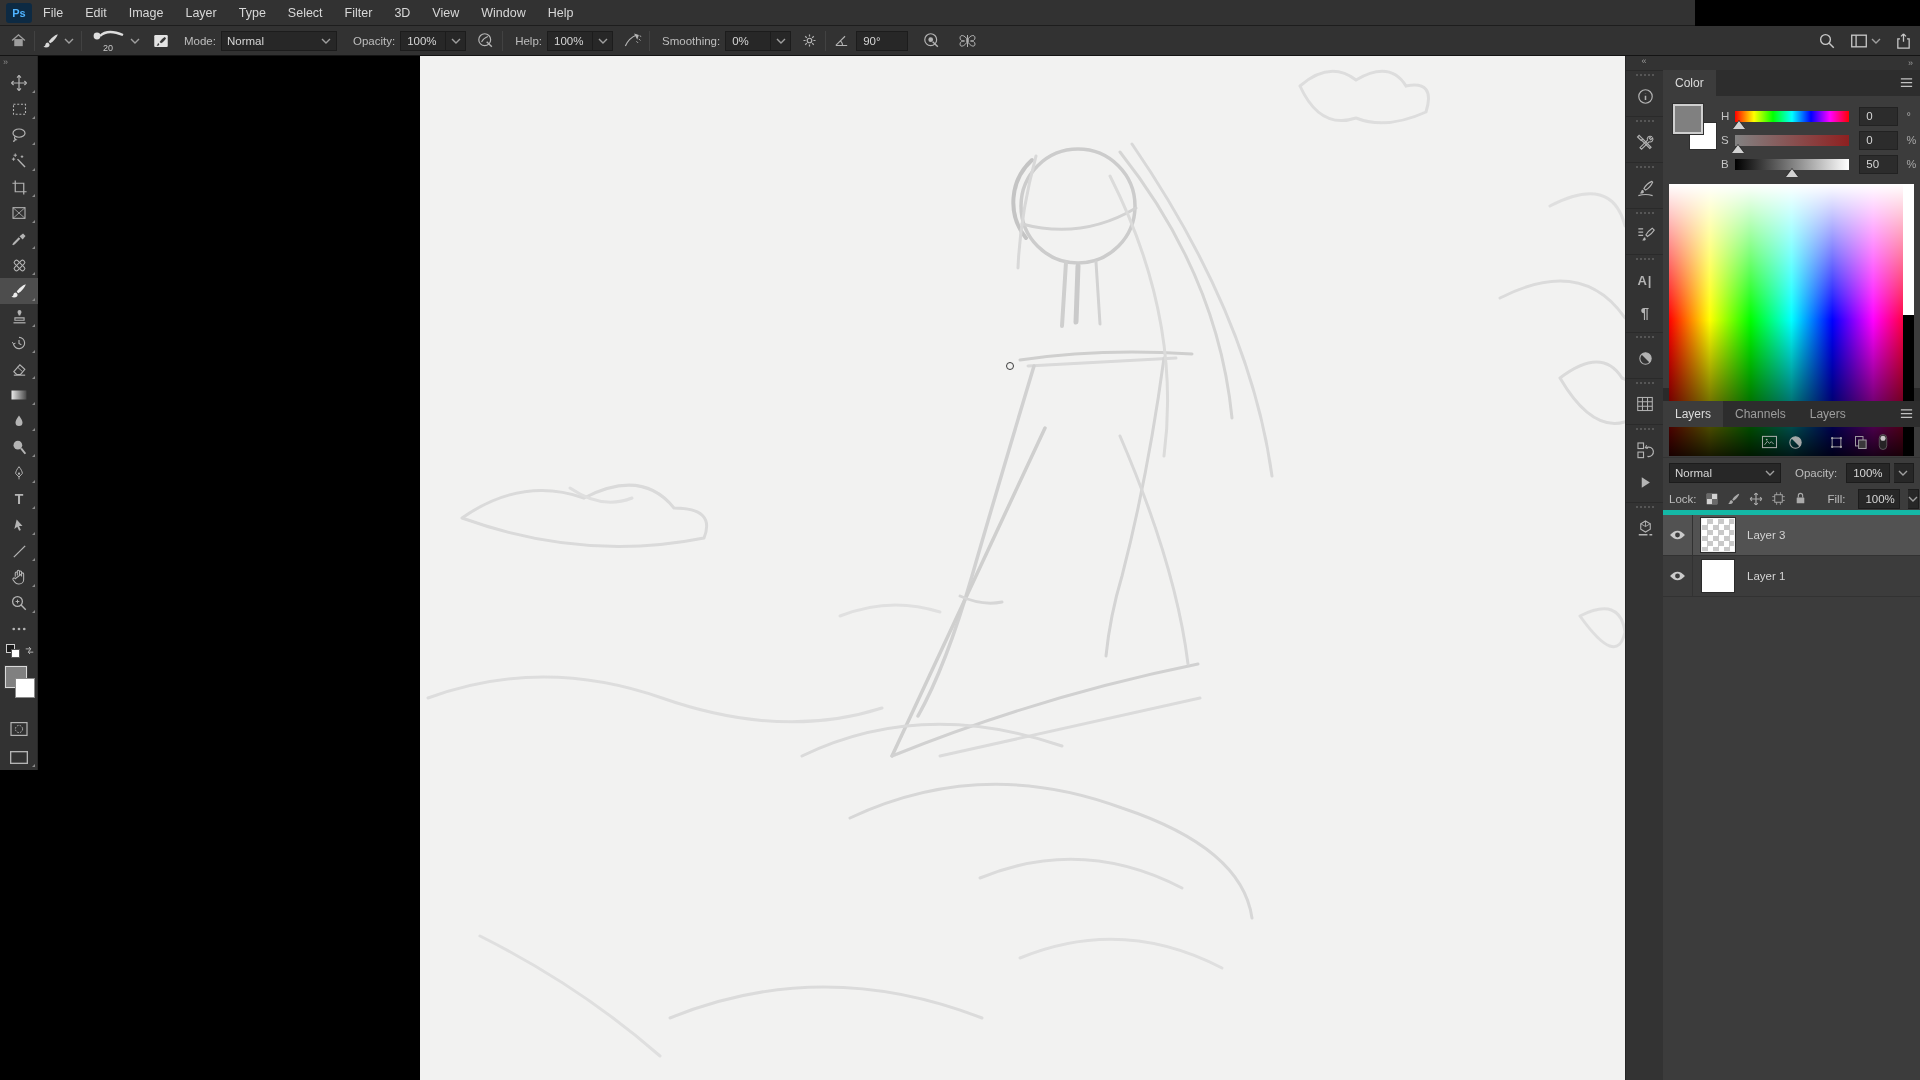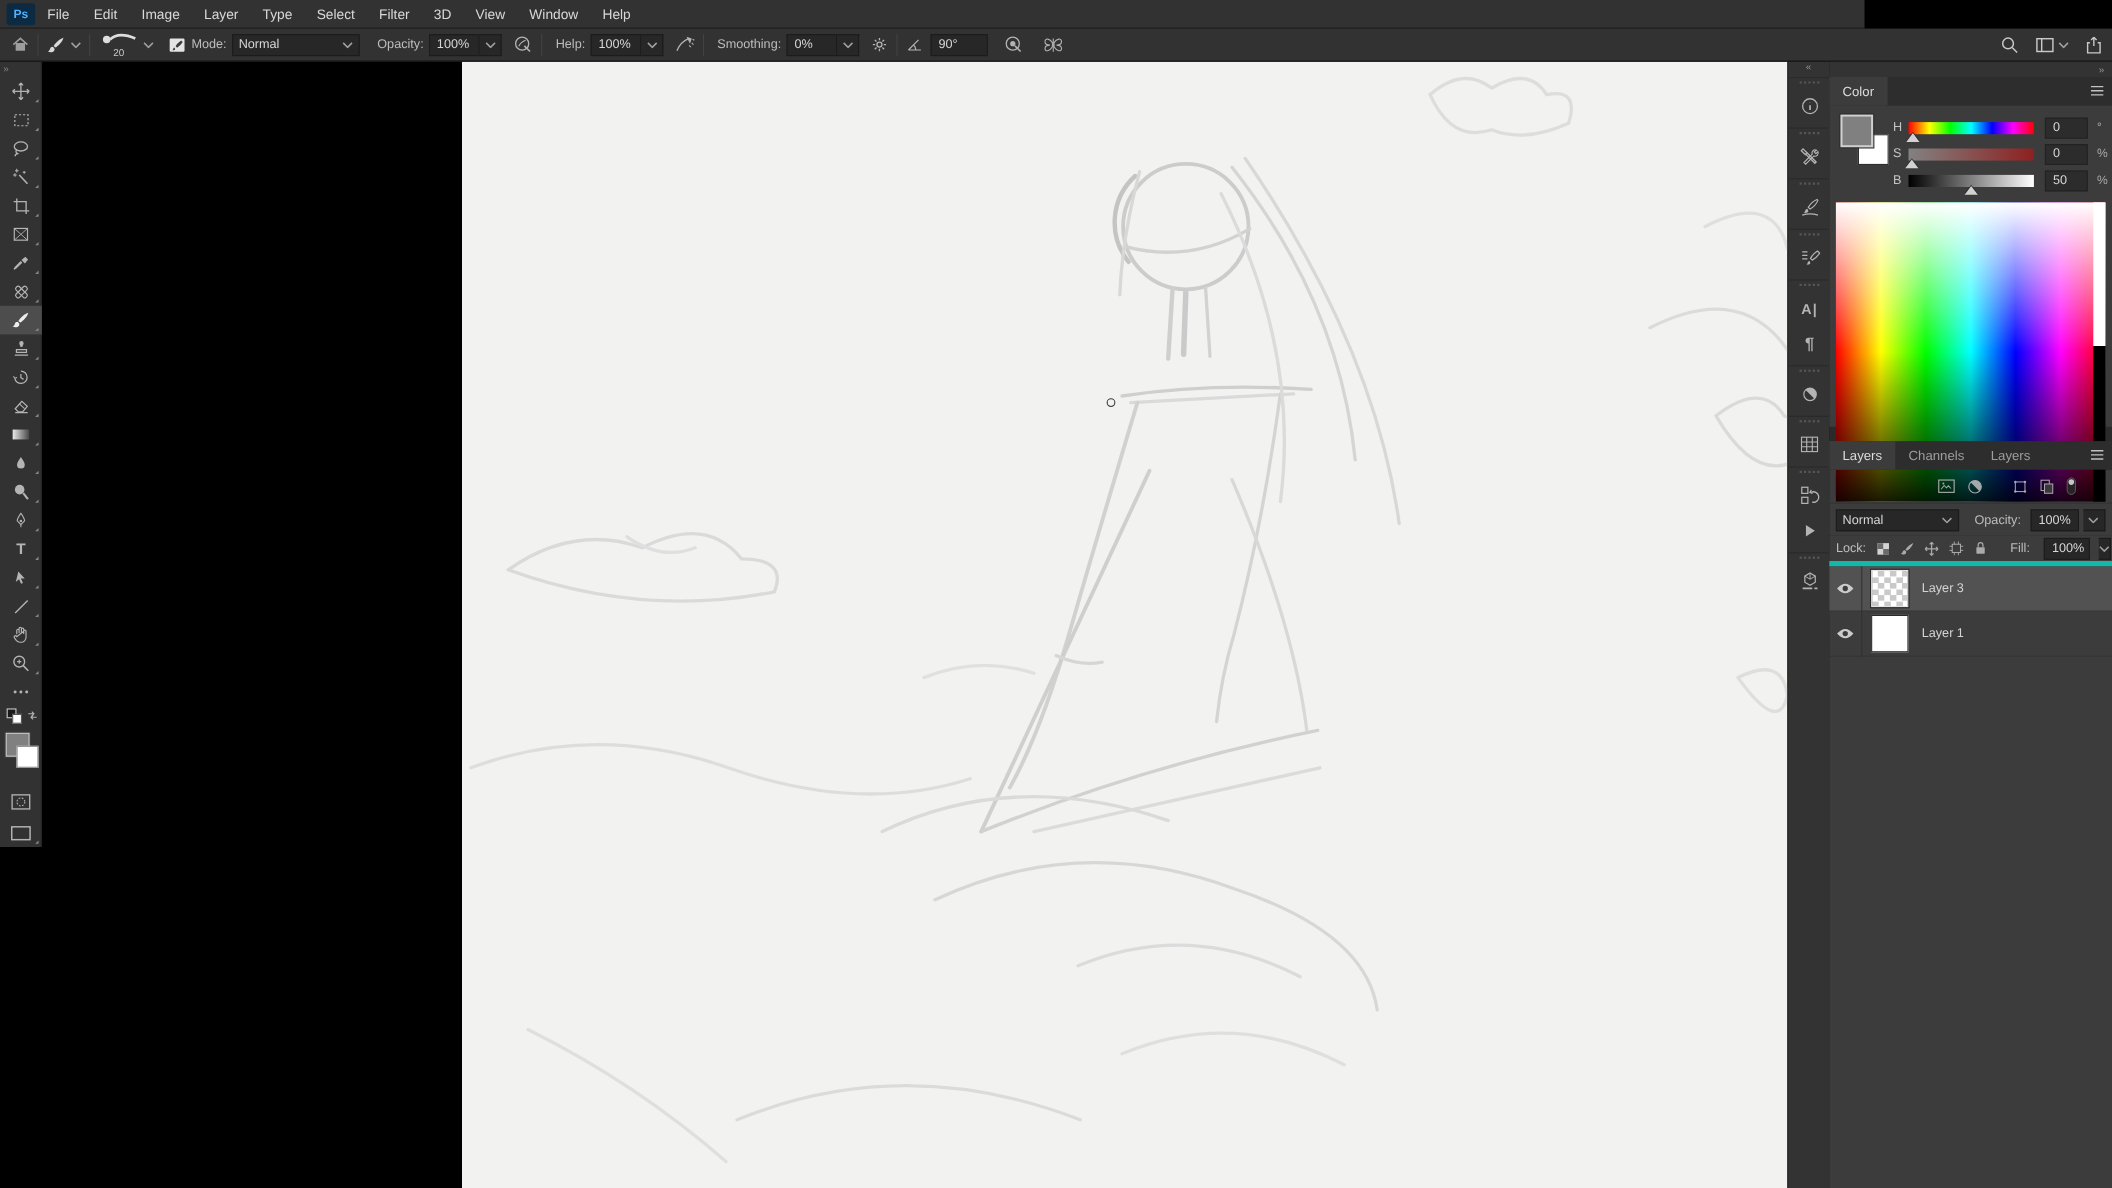--- a/index.html
+++ b/index.html
@@ -183,21 +183,21 @@
         <path d="M1 1l4 4 4-4" fill="none" stroke="#9f9f9f" stroke-width="1.4"></path>
       </svg>
     </span>
   <span class="icon" style="margin-left:12px">
       <svg width="18" height="18" viewBox="0 0 24 24">
         <rect x="3" y="4" width="18" height="16" rx="1.5" fill="#e3e3e3"></rect>
         <path d="M17 6.5c-2.5 1.5-5.5 4.5-6.8 6.8l1.8 1.8c2.3-1.3 5.3-4.3 6.8-6.8z" fill="#3a3a3a"></path>
         <path d="M9 15c-1.1.1-1.5.7-1.7 1.6-.1.7-.5 1-1.2 1.3 1 .7 2.9.6 3.6-.8z" fill="#3a3a3a"></path>
       </svg>
     </span>
-  <span class="opt-label" style="margin-left:4px">Mode:</span>
+  <span class="opt-label" style="margin-left:14px">Mode:</span>
   <div class="dropdown" style="width:116px">
     <span>Normal</span>
     <span class="icon dd-chev">
         <svg width="10" height="6" viewBox="0 0 10 6">
           <path d="M1 1l4 4 4-4" fill="none" stroke="#9f9f9f" stroke-width="1.4"></path>
         </svg>
       </span>
   </div>
   <span class="opt-label" style="margin-left:16px">Opacity:</span>
   <div class="valbox">

